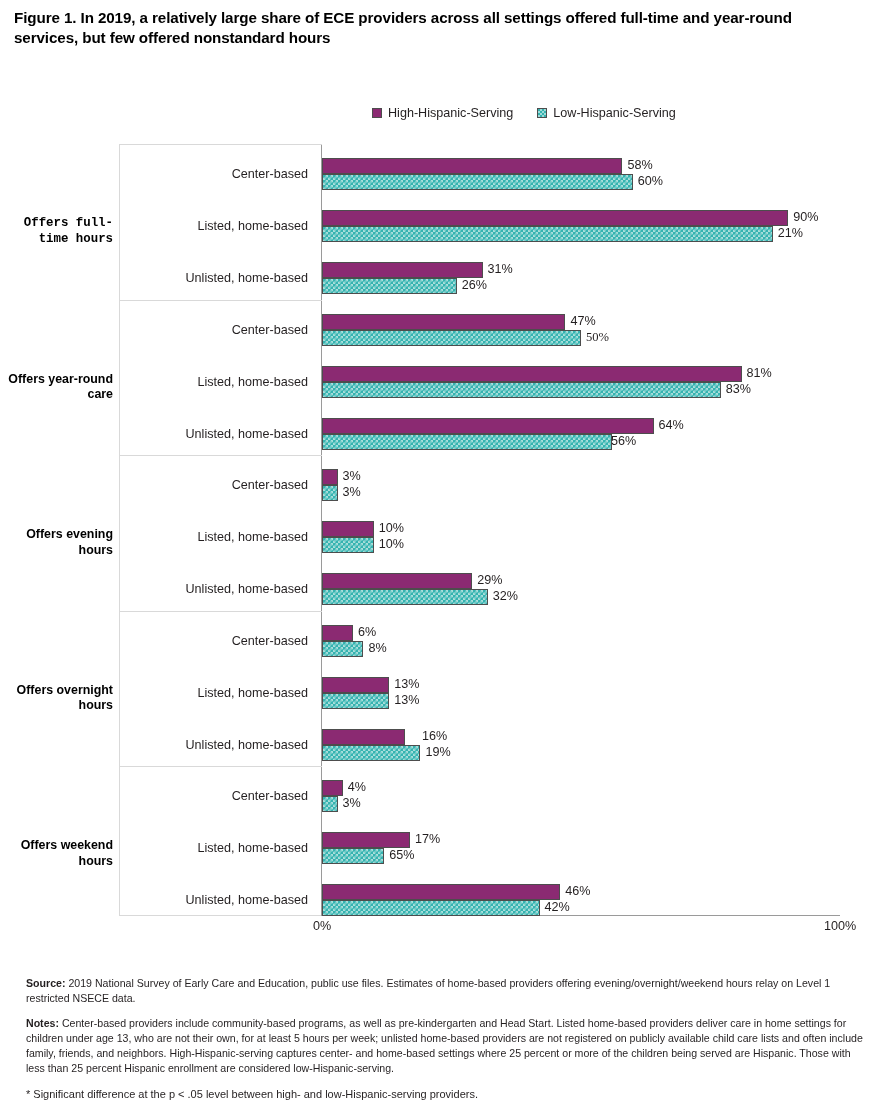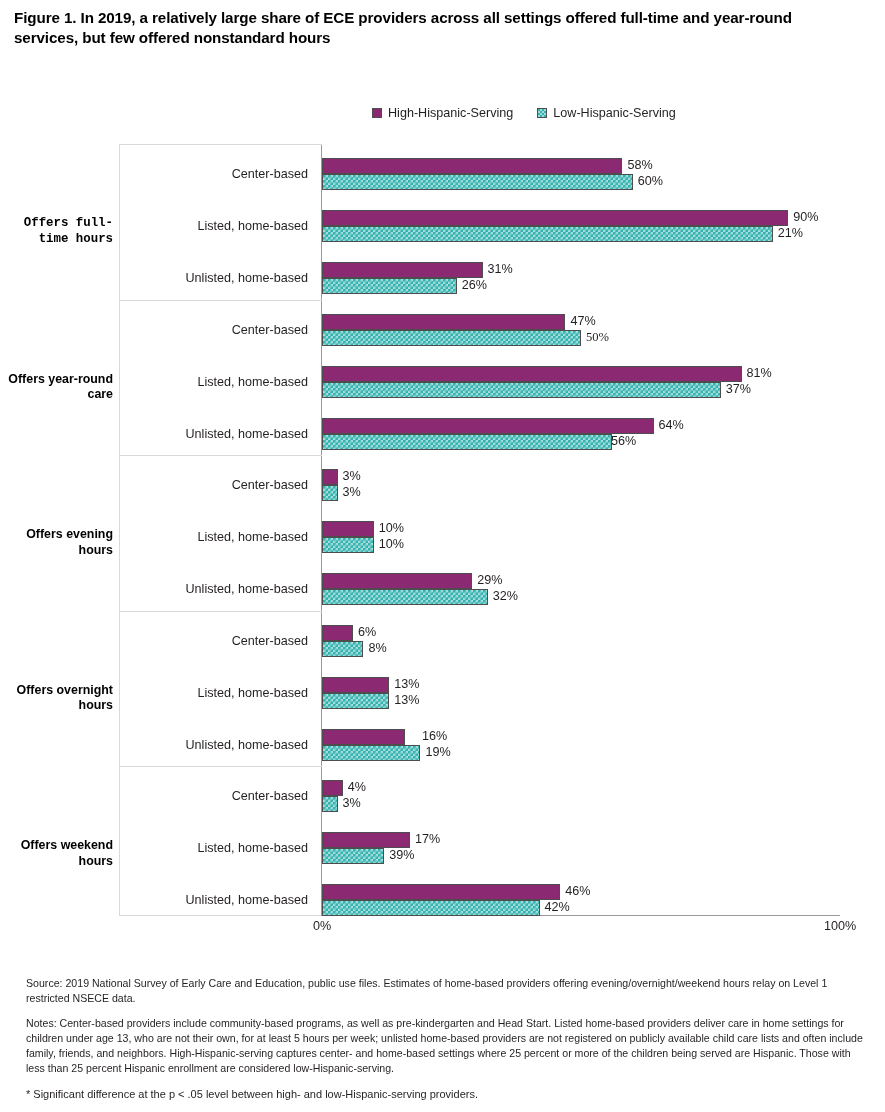--- a/index.html
+++ b/index.html
@@ -169,21 +169,21 @@
     left: 26px; top: 965px;
     width: 840px;
   }
   .note {
     font-size: 10.6px;
     line-height: 1.42;
     color: #231f20;
     margin-bottom: 9px;
     text-align: left;
   }
-  .note b { font-weight: normal; }
+  .note b { font-weight: bold; }
   #note-sig { font-size: 11px; line-height: 1.42; }
 </style>
 </head>
 <body>
 
 <div id="header">
   <h1 id="fig-title">Figure 1. In 2019, a relatively large share of ECE providers across all settings offered full-time and year-round services, but few offered nonstandard hours</h1>
 </div>
 
 <div id="legend">
@@ -226,21 +226,21 @@
         <div class="group-label" style="top: 76px;">Offers year-round care</div>
         <div class="cat-label" style="top: 28px; left: 119px;">Center-based</div>
         <div class="bar high" style="left: 322px; top: 18px; width: 243.46px;"></div>
         <div class="bar-value" style="left: 570.46px; top: 17px;">47%</div>
         <div class="bar low" style="left: 322px; top: 34px; width: 259px;"></div>
         <div class="bar-value" style="left: 586px; top: 33px; font-family: Liberation Serif, serif;">50%</div>
         <div class="cat-label" style="top: 80px; left: 119px;">Listed, home-based</div>
         <div class="bar high" style="left: 322px; top: 70px; width: 419.58px;"></div>
         <div class="bar-value" style="left: 746.58px; top: 69px;">81%</div>
         <div class="bar low" style="left: 322px; top: 86px; width: 398.86px;"></div>
-        <div class="bar-value" style="left: 725.86px; top: 85px;">37%</div>
+        <div class="bar-value" style="left: 725.86px; top: 85px;">83%</div>
         <div class="cat-label" style="top: 132px; left: 119px;">Unlisted, home-based</div>
         <div class="bar high" style="left: 322px; top: 122px; width: 331.52px;"></div>
         <div class="bar-value" style="left: 658.52px; top: 121px;">64%</div>
         <div class="bar low" style="left: 322px; top: 138px; width: 290.08px;"></div>
         <div class="bar-value" style="left: 611px; top: 137px;">56%</div>
       </div>
       <div class="group" style="top: 311px; height: 155.5px;">
         <div class="group-sep" style="top: 4px;"></div>
         <div class="group-label" style="top: 76px;">Offers evening hours</div>
         <div class="cat-label" style="top: 28px; left: 119px;">Center-based</div>
@@ -283,21 +283,21 @@
         <div class="group-label" style="top: 76px;">Offers weekend hours</div>
         <div class="cat-label" style="top: 28px; left: 119px;">Center-based</div>
         <div class="bar high" style="left: 322px; top: 18px; width: 20.72px;"></div>
         <div class="bar-value" style="left: 347.72px; top: 17px;">4%</div>
         <div class="bar low" style="left: 322px; top: 34px; width: 15.54px;"></div>
         <div class="bar-value" style="left: 342.54px; top: 33px;">3%</div>
         <div class="cat-label" style="top: 80px; left: 119px;">Listed, home-based</div>
         <div class="bar high" style="left: 322px; top: 70px; width: 88.06px;"></div>
         <div class="bar-value" style="left: 415.06px; top: 69px;">17%</div>
         <div class="bar low" style="left: 322px; top: 86px; width: 62.16px;"></div>
-        <div class="bar-value" style="left: 389.16px; top: 85px;">39%</div>
+        <div class="bar-value" style="left: 389.16px; top: 85px;">65%</div>
         <div class="cat-label" style="top: 132px; left: 119px;">Unlisted, home-based</div>
         <div class="bar high" style="left: 322px; top: 122px; width: 238.28px;"></div>
         <div class="bar-value" style="left: 565.28px; top: 121px;">46%</div>
         <div class="bar low" style="left: 322px; top: 138px; width: 217.56px;"></div>
         <div class="bar-value" style="left: 544.56px; top: 137px;">42%</div>
       </div>
     </div>
 </div>
 
 <div id="tick-left">0%</div>

